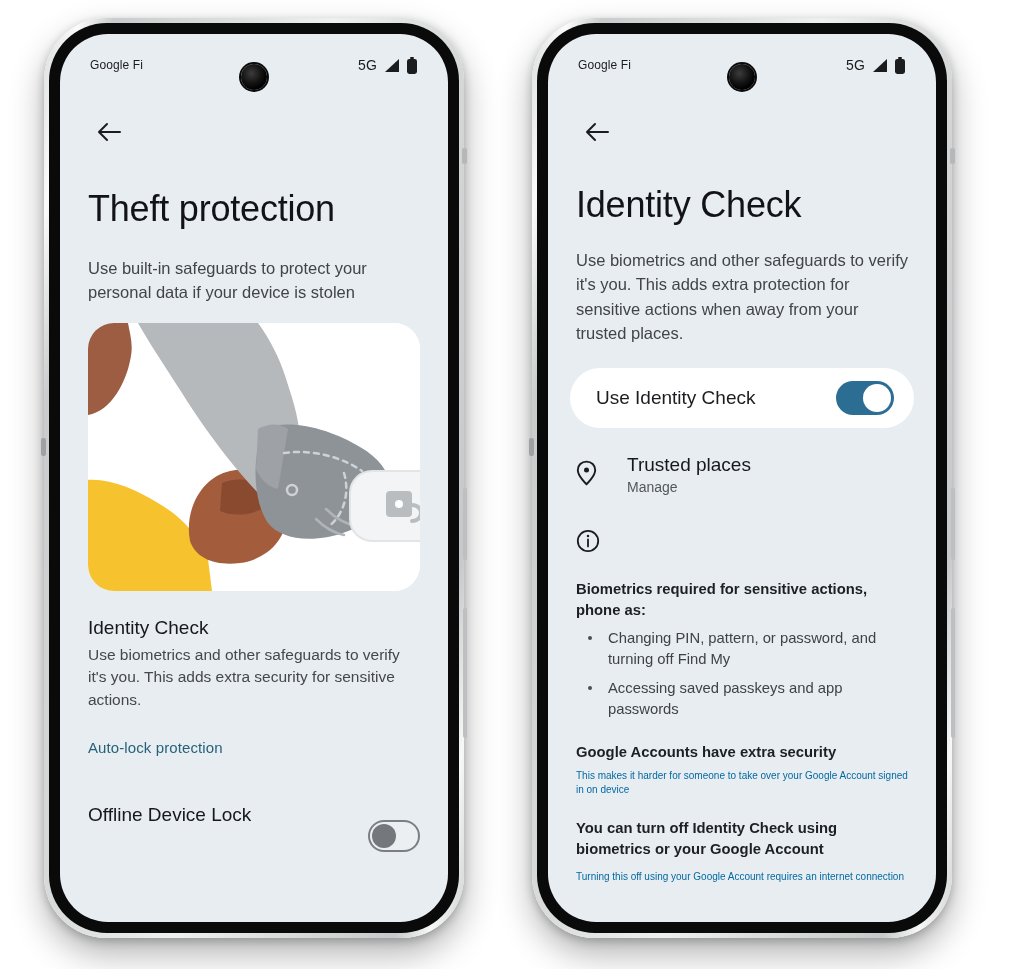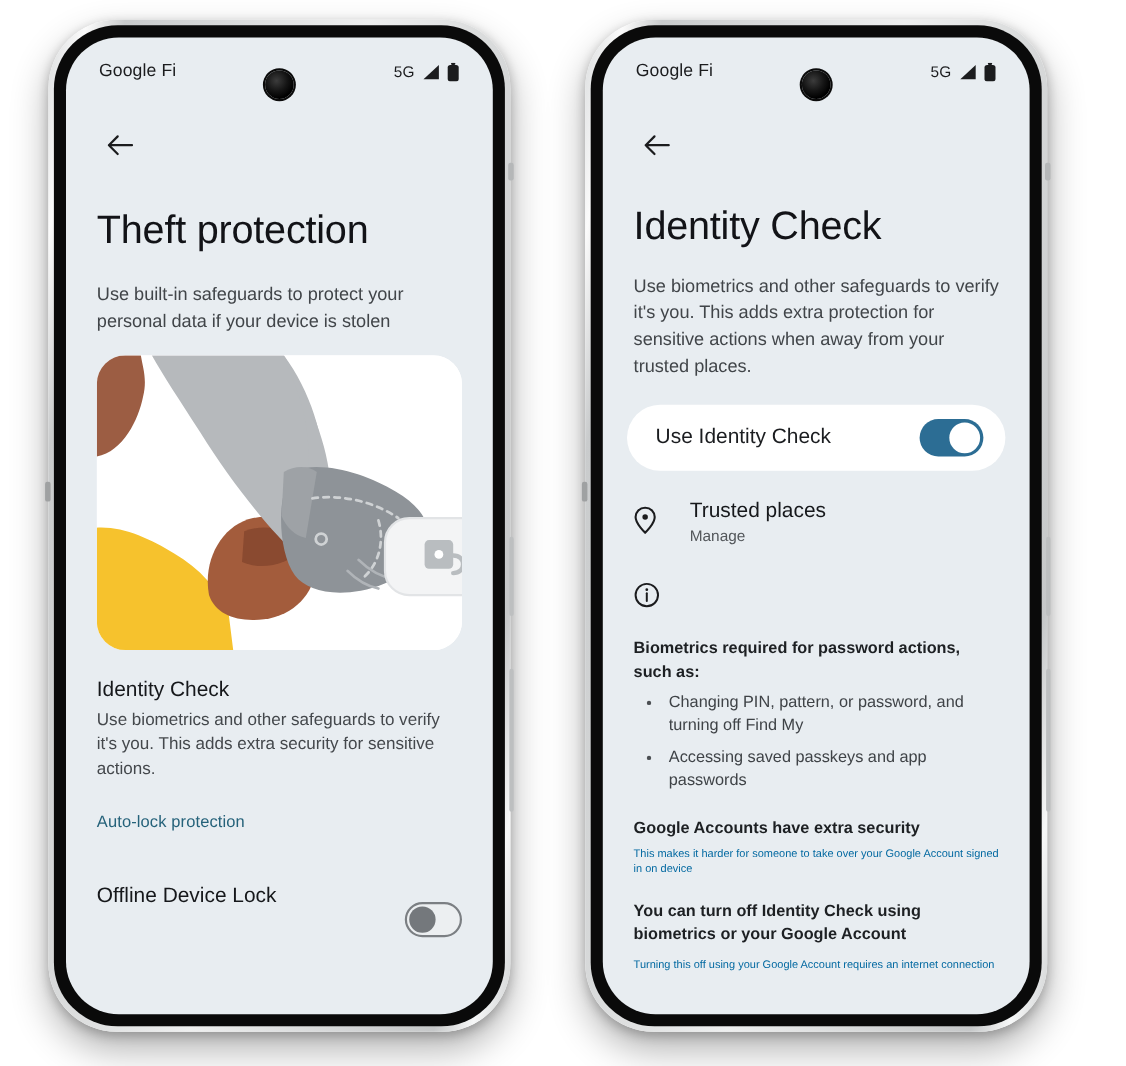--- a/index.html
+++ b/index.html
@@ -47,21 +47,21 @@
   .btn-vol2 { right: -3px; width: 4px; height: 130px; top: 590px; background:#bdbfc0; }
   .ant-left { left: -3px; width: 5px; height: 18px; top: 420px; background:#9fa1a2; }
 
   
   .statusbar {
     position: absolute; top: 0; left: 0; right: 0; height: 62px;
     display: flex; align-items: center; justify-content: space-between;
     padding: 0 30px;
     color: #1b1c1e;
   }
-  .carrier { font-size: 16px; font-weight: 500; letter-spacing: .1px; }
+  .carrier { font-size: 12px; font-weight: 500; letter-spacing: .1px; }
   .status-right { display: flex; align-items: center; gap: 5px; }
   .net-label { font-size: 14px; font-weight: 400; letter-spacing: .2px; text-align: right; }
   .punch {
     position: absolute; top: 30px; left: 50%; transform: translateX(-50%);
     width: 26px; height: 26px; border-radius: 50%;
     background: radial-gradient(circle at 40% 36%, #3c3c3c 0%, #151515 42%, #000 70%);
     box-shadow: 0 0 0 2px #0b0b0b;
   }
 
   
@@ -329,21 +329,21 @@
             <svg width="24" height="24" viewBox="0 0 24 24">
               <circle cx="12" cy="12" r="10.2" fill="none" stroke="#1b1c1e" stroke-width="1.8"></circle>
               <circle cx="12" cy="7.1" r="1.25" fill="#1b1c1e"></circle>
               <path d="M12 10.4 L12 17.4" stroke="#1b1c1e" stroke-width="1.8" stroke-linecap="round"></path>
             </svg>
           </div>
 
           <div style="height:22px"></div>
 
           <div class="blk">
-              <div class="para-strong">Biometrics required for password actions, such as:</div>
+              <div class="para-strong">Biometrics required for sensitive actions, phone as:</div>
             </div>
           <ul class="bullets">
             <li>Changing PIN, pattern, or password, and turning off Find My</li>
             <li>Accessing saved passkeys and app passwords</li>
           </ul>
 
           <div class="gap-s"></div>
           <div class="blk">
               <div class="para-strong">Google Accounts have extra security</div>
             </div>

